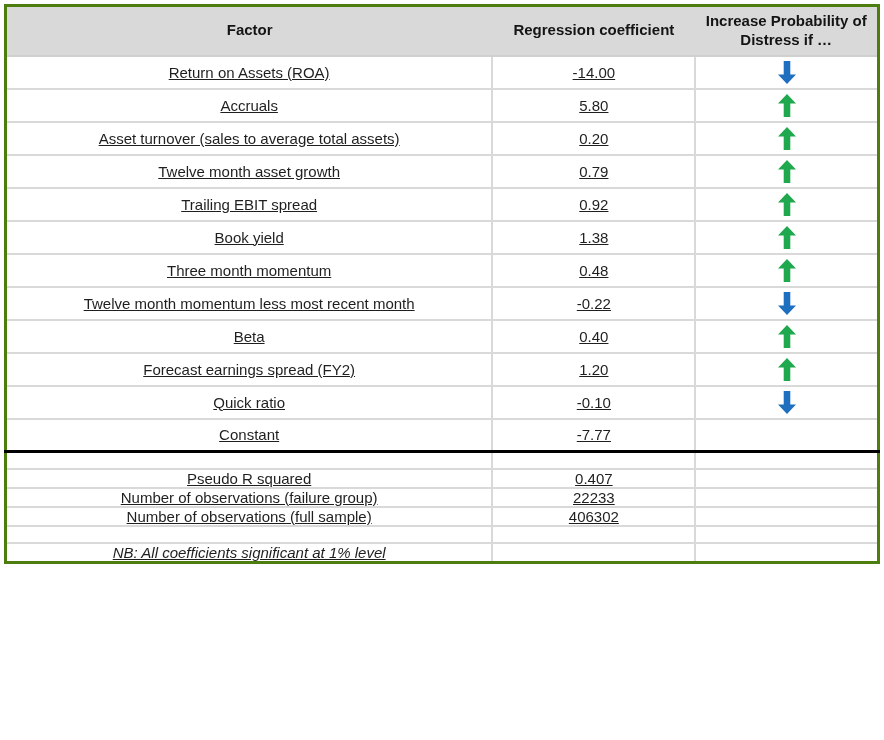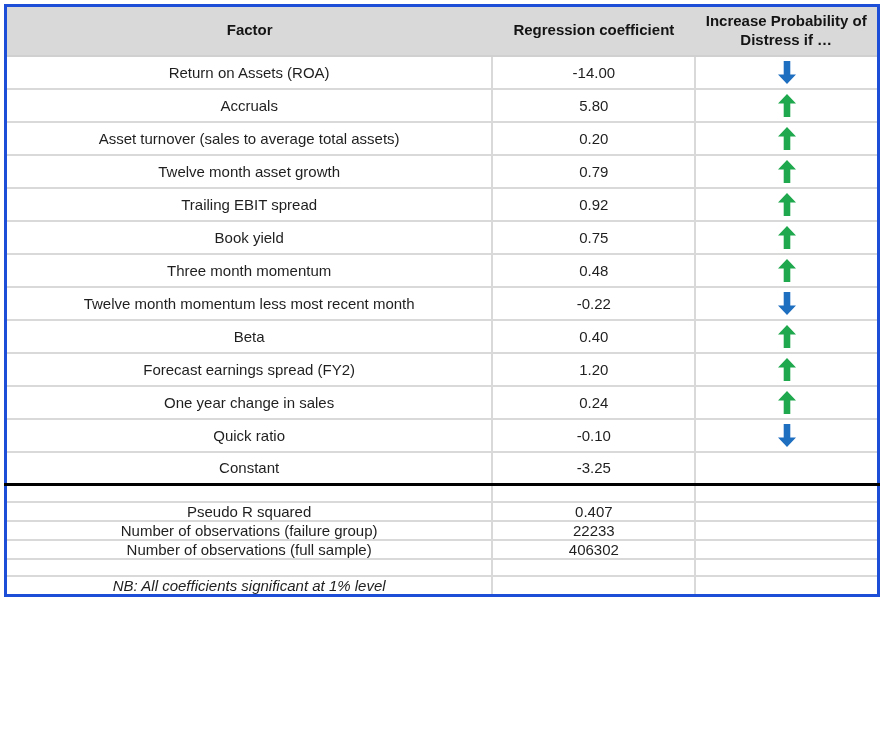--- a/index.html
+++ b/index.html
@@ -7,21 +7,21 @@
     width: 884px; height: 740px;
     background: #ffffff;
     font-family: "Liberation Sans", sans-serif;
     color: #1f1f1f;
   }
   .table-wrap { padding: 4px; }
   table {
     width: 876px;
     border-collapse: collapse;
     table-layout: fixed;
-    border: 3px solid #1d4ed8;
+    border: 3px solid #4d7c0f;
   }
   col.c1 { width: 484px; }
   col.c2 { width: 202px; }
   col.c3 { width: 182px; }
   thead th {
     background: #d9d9d9;
     height: 50px;
     font-size: 15px;
     font-weight: bold;
     text-align: center;
@@ -32,21 +32,21 @@
     line-height: 1.25;
   }
   tbody td {
     border: 2px solid #d9d9d9;
     text-align: center;
     vertical-align: middle;
     font-size: 15px;
     padding: 0 4px;
     background: #ffffff;
   }
-  tbody tr { height: 33px; }
+  tbody tr { height: 33px; text-decoration: underline; }
   tbody tr.short { height: 17px; }
   tbody tr.thick-bottom td { border-bottom: 3px solid #000000; }
   td.note { font-style: italic; }
   td.c-dir svg { display: block; margin: 0 auto; }
 </style>
 </head>
 <body>
 
 <div class="table-wrap">
   <table>
@@ -103,21 +103,21 @@
           <td class="c-factor">Trailing EBIT spread</td>
           <td class="c-coef">0.92</td>
           <td class="c-dir">
             <svg width="18" height="23" viewBox="0 0 18 23">
               <path d="M9 0 L18 9.5 L12.3 9.5 L12.3 23 L5.7 23 L5.7 9.5 L0 9.5 Z" fill="#1fa84d"></path>
             </svg>
           </td>
         </tr>
         <tr>
           <td class="c-factor">Book yield</td>
-          <td class="c-coef">0.75</td>
+          <td class="c-coef">1.38</td>
           <td class="c-dir">
             <svg width="18" height="23" viewBox="0 0 18 23">
               <path d="M9 0 L18 9.5 L12.3 9.5 L12.3 23 L5.7 23 L5.7 9.5 L0 9.5 Z" fill="#1fa84d"></path>
             </svg>
           </td>
         </tr>
         <tr>
           <td class="c-factor">Three month momentum</td>
           <td class="c-coef">0.48</td>
           <td class="c-dir">
@@ -147,40 +147,31 @@
         <tr>
           <td class="c-factor">Forecast earnings spread (FY2)</td>
           <td class="c-coef">1.20</td>
           <td class="c-dir">
             <svg width="18" height="23" viewBox="0 0 18 23">
               <path d="M9 0 L18 9.5 L12.3 9.5 L12.3 23 L5.7 23 L5.7 9.5 L0 9.5 Z" fill="#1fa84d"></path>
             </svg>
           </td>
         </tr>
         <tr>
-          <td class="c-factor">One year change in sales</td>
-          <td class="c-coef">0.24</td>
-          <td class="c-dir">
-            <svg width="18" height="23" viewBox="0 0 18 23">
-              <path d="M9 0 L18 9.5 L12.3 9.5 L12.3 23 L5.7 23 L5.7 9.5 L0 9.5 Z" fill="#1fa84d"></path>
-            </svg>
-          </td>
-        </tr>
-        <tr>
           <td class="c-factor">Quick ratio</td>
           <td class="c-coef">-0.10</td>
           <td class="c-dir">
             <svg width="18" height="23" viewBox="0 0 18 23">
               <path d="M9 23 L0 13.5 L5.7 13.5 L5.7 0 L12.3 0 L12.3 13.5 L18 13.5 Z" fill="#1f6fc1"></path>
             </svg>
           </td>
         </tr>
         <tr class="thick-bottom">
           <td class="c-factor">Constant</td>
-          <td class="c-coef">-3.25</td>
+          <td class="c-coef">-7.77</td>
           <td class="c-dir"></td>
         </tr>
         <tr class="short">
           <td class="c-factor"></td>
           <td class="c-coef"></td>
           <td class="c-dir"></td>
         </tr>
         <tr class="short">
           <td class="c-factor">Pseudo R squared</td>
           <td class="c-coef">0.407</td>

